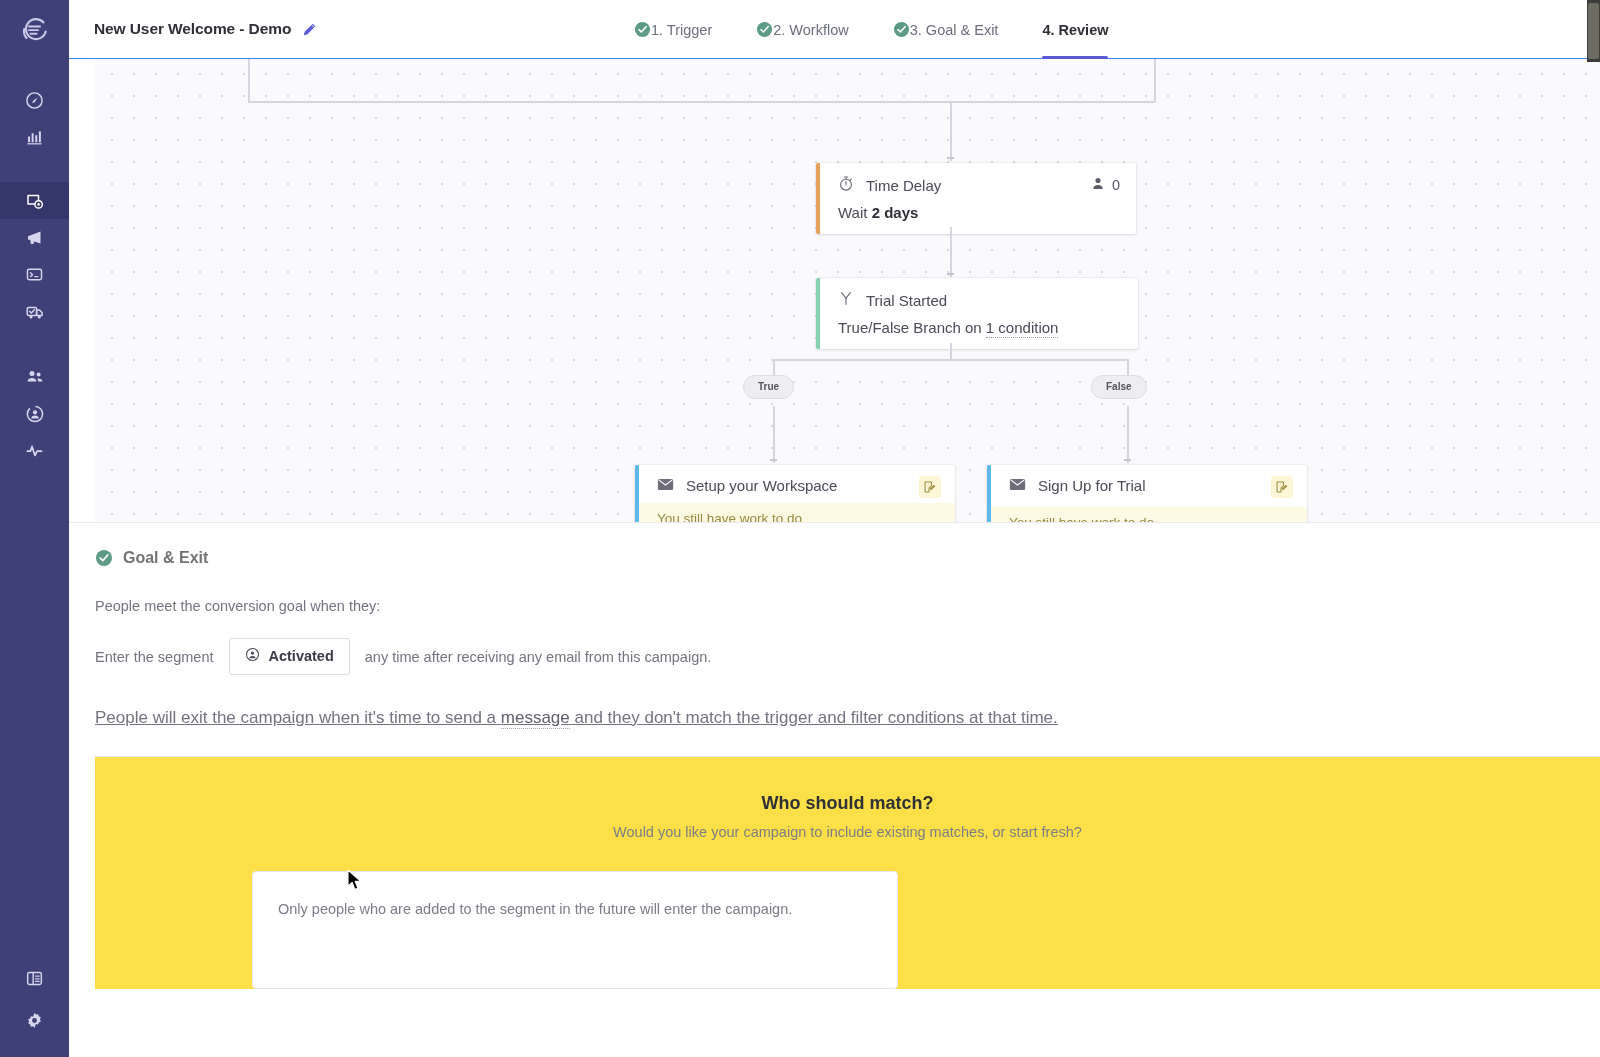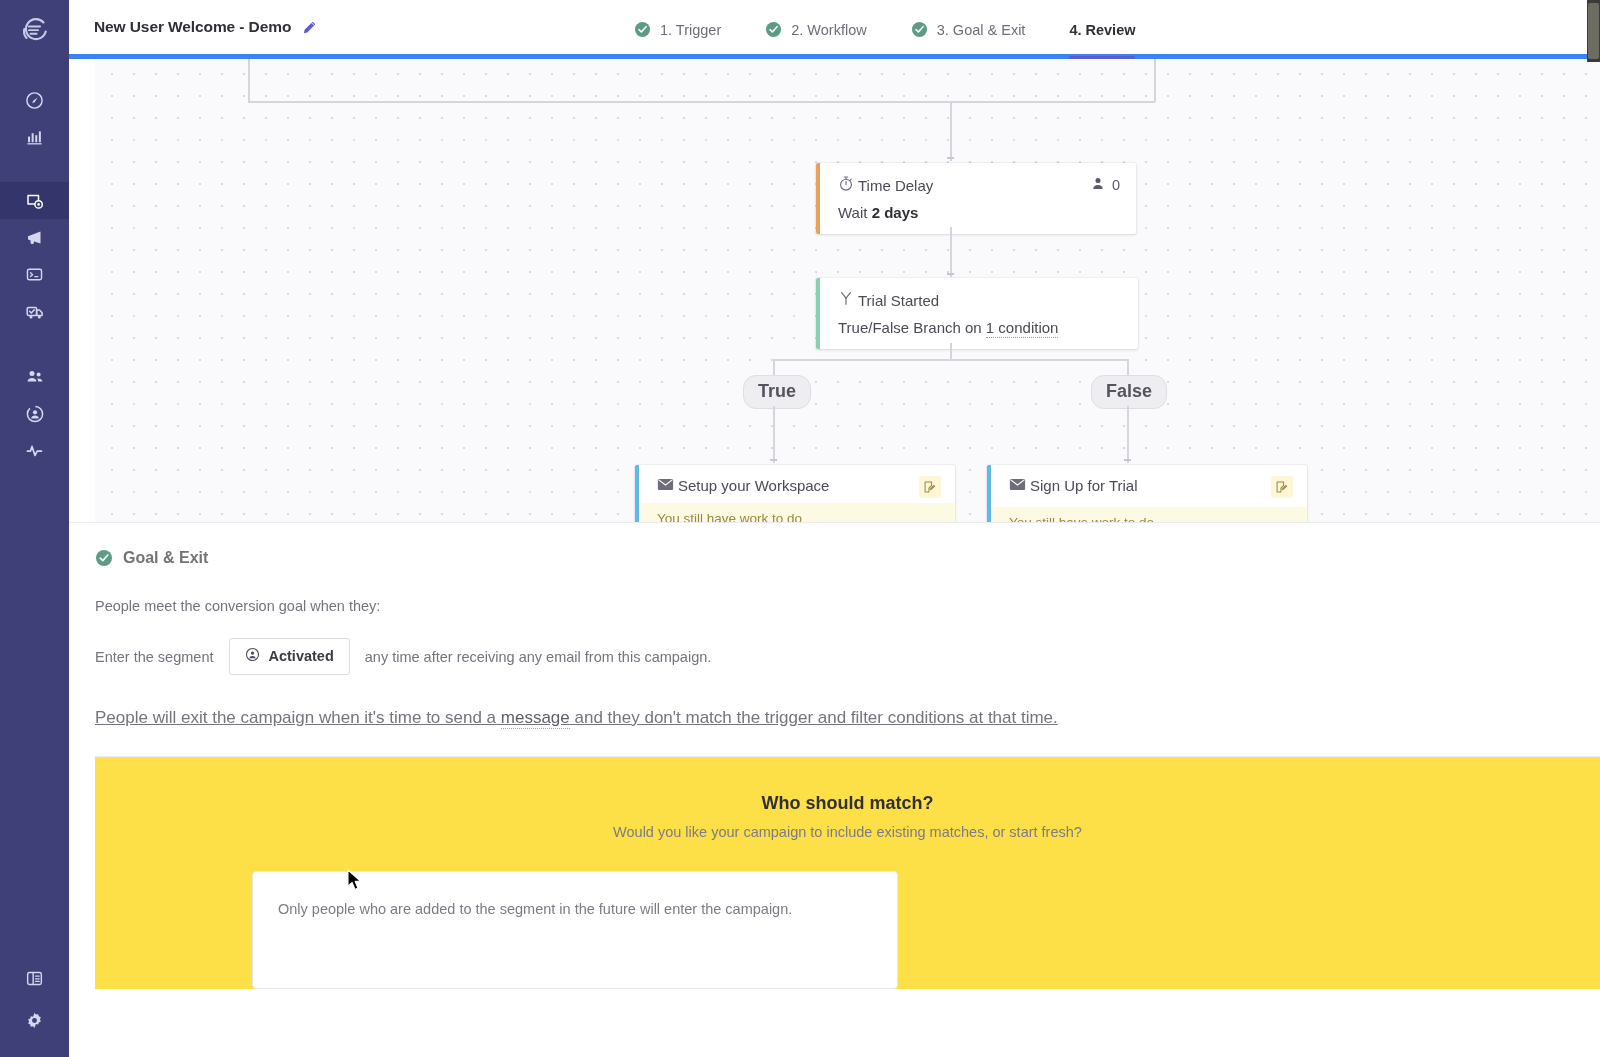--- a/index.html
+++ b/index.html
@@ -44,41 +44,41 @@
     flex: 1 1 auto;
     height: 1057px;
     position: relative;
     background: #ffffff;
     overflow: hidden;
   }
 
   
   .topbar {
     height: 59px;
-    border-bottom: 5px solid #3b82f6;
+    border-bottom: 1px solid #3b82f6;
     display: flex; align-items: center;
     position: relative;
     background: #fff;
   }
   .campaign-title-wrap {
     display: flex; align-items: center; gap: 11px;
     padding-left: 25px;
   }
   .campaign-title {
     font-size: 15.5px; font-weight: bold; color: #2f3037; letter-spacing: -0.1px;
   }
   .edit-pencil { display: flex; align-items: center; color: #5b5bd6; }
 
   .steps {
     position: absolute;
     left: 565px; top: 0; height: 59px;
     display: flex; align-items: center; gap: 0;
   }
   .step {
-    display: flex; align-items: center; gap: 9px;
+    display: flex; align-items: center; 
     height: 59px; padding: 0 0 0 0;
     margin-right: 44px;
     position: relative;
     font-size: 14.5px;
     color: #6d6e7c;
   }
   .step:last-child { margin-right: 12px; }
   .step.current { color: #2f3037; font-weight: bold; }
   .step .check { display: flex; align-items: center; color: #5d9b86; }
   .step .underline {
@@ -102,21 +102,21 @@
   .node {
     position: absolute;
     background: #ffffff;
     box-shadow: 0 1px 3px rgba(40,40,70,0.13), 0 0 0 1px rgba(40,40,70,0.04);
     border-radius: 2px;
     overflow: hidden;
   }
   .node-accent { position: absolute; left: 0; top: 0; bottom: 0; width: 4px; }
   .node-inner { padding: 12px 16px 13px 22px; }
   .node-row1 {
-    display: flex; align-items: center; gap: 4px;
+    display: flex; align-items: center; gap: 12px;
     font-size: 15px; color: #4a4b57;
   }
   .node-row1 .ntitle { flex: 1 1 auto; }
   .node-row2 {
     margin-top: 9px;
     font-size: 15px; color: #4a4b57;
   }
   .node-row2 b { color: #2f3037; font-weight: bold; }
   .people-count {
     display: flex; align-items: center; gap: 7px;
@@ -141,21 +141,21 @@
     border-radius: 3px;
     display: flex; align-items: center; justify-content: center;
     color: #9a8c3e;
   }
 
   .branch-pill {
     position: absolute;
     background: #eeeef2;
     border: 1px solid #dededf;
     border-radius: 13px;
-    font-size: 18px; font-weight: bold; color: #53545e;
+    font-size: 10px; font-weight: bold; color: #53545e;
     padding: 5px 14px 6px;
   }
 
   .edge { position: absolute; background: #d5d5dd; }
   .edge-v { width: 1.6px; }
   .edge-h { height: 1.6px; }
   .arrow-tick {
     position: absolute; width: 7px; height: 1.6px; background: #c6c6d0;
   }
 

